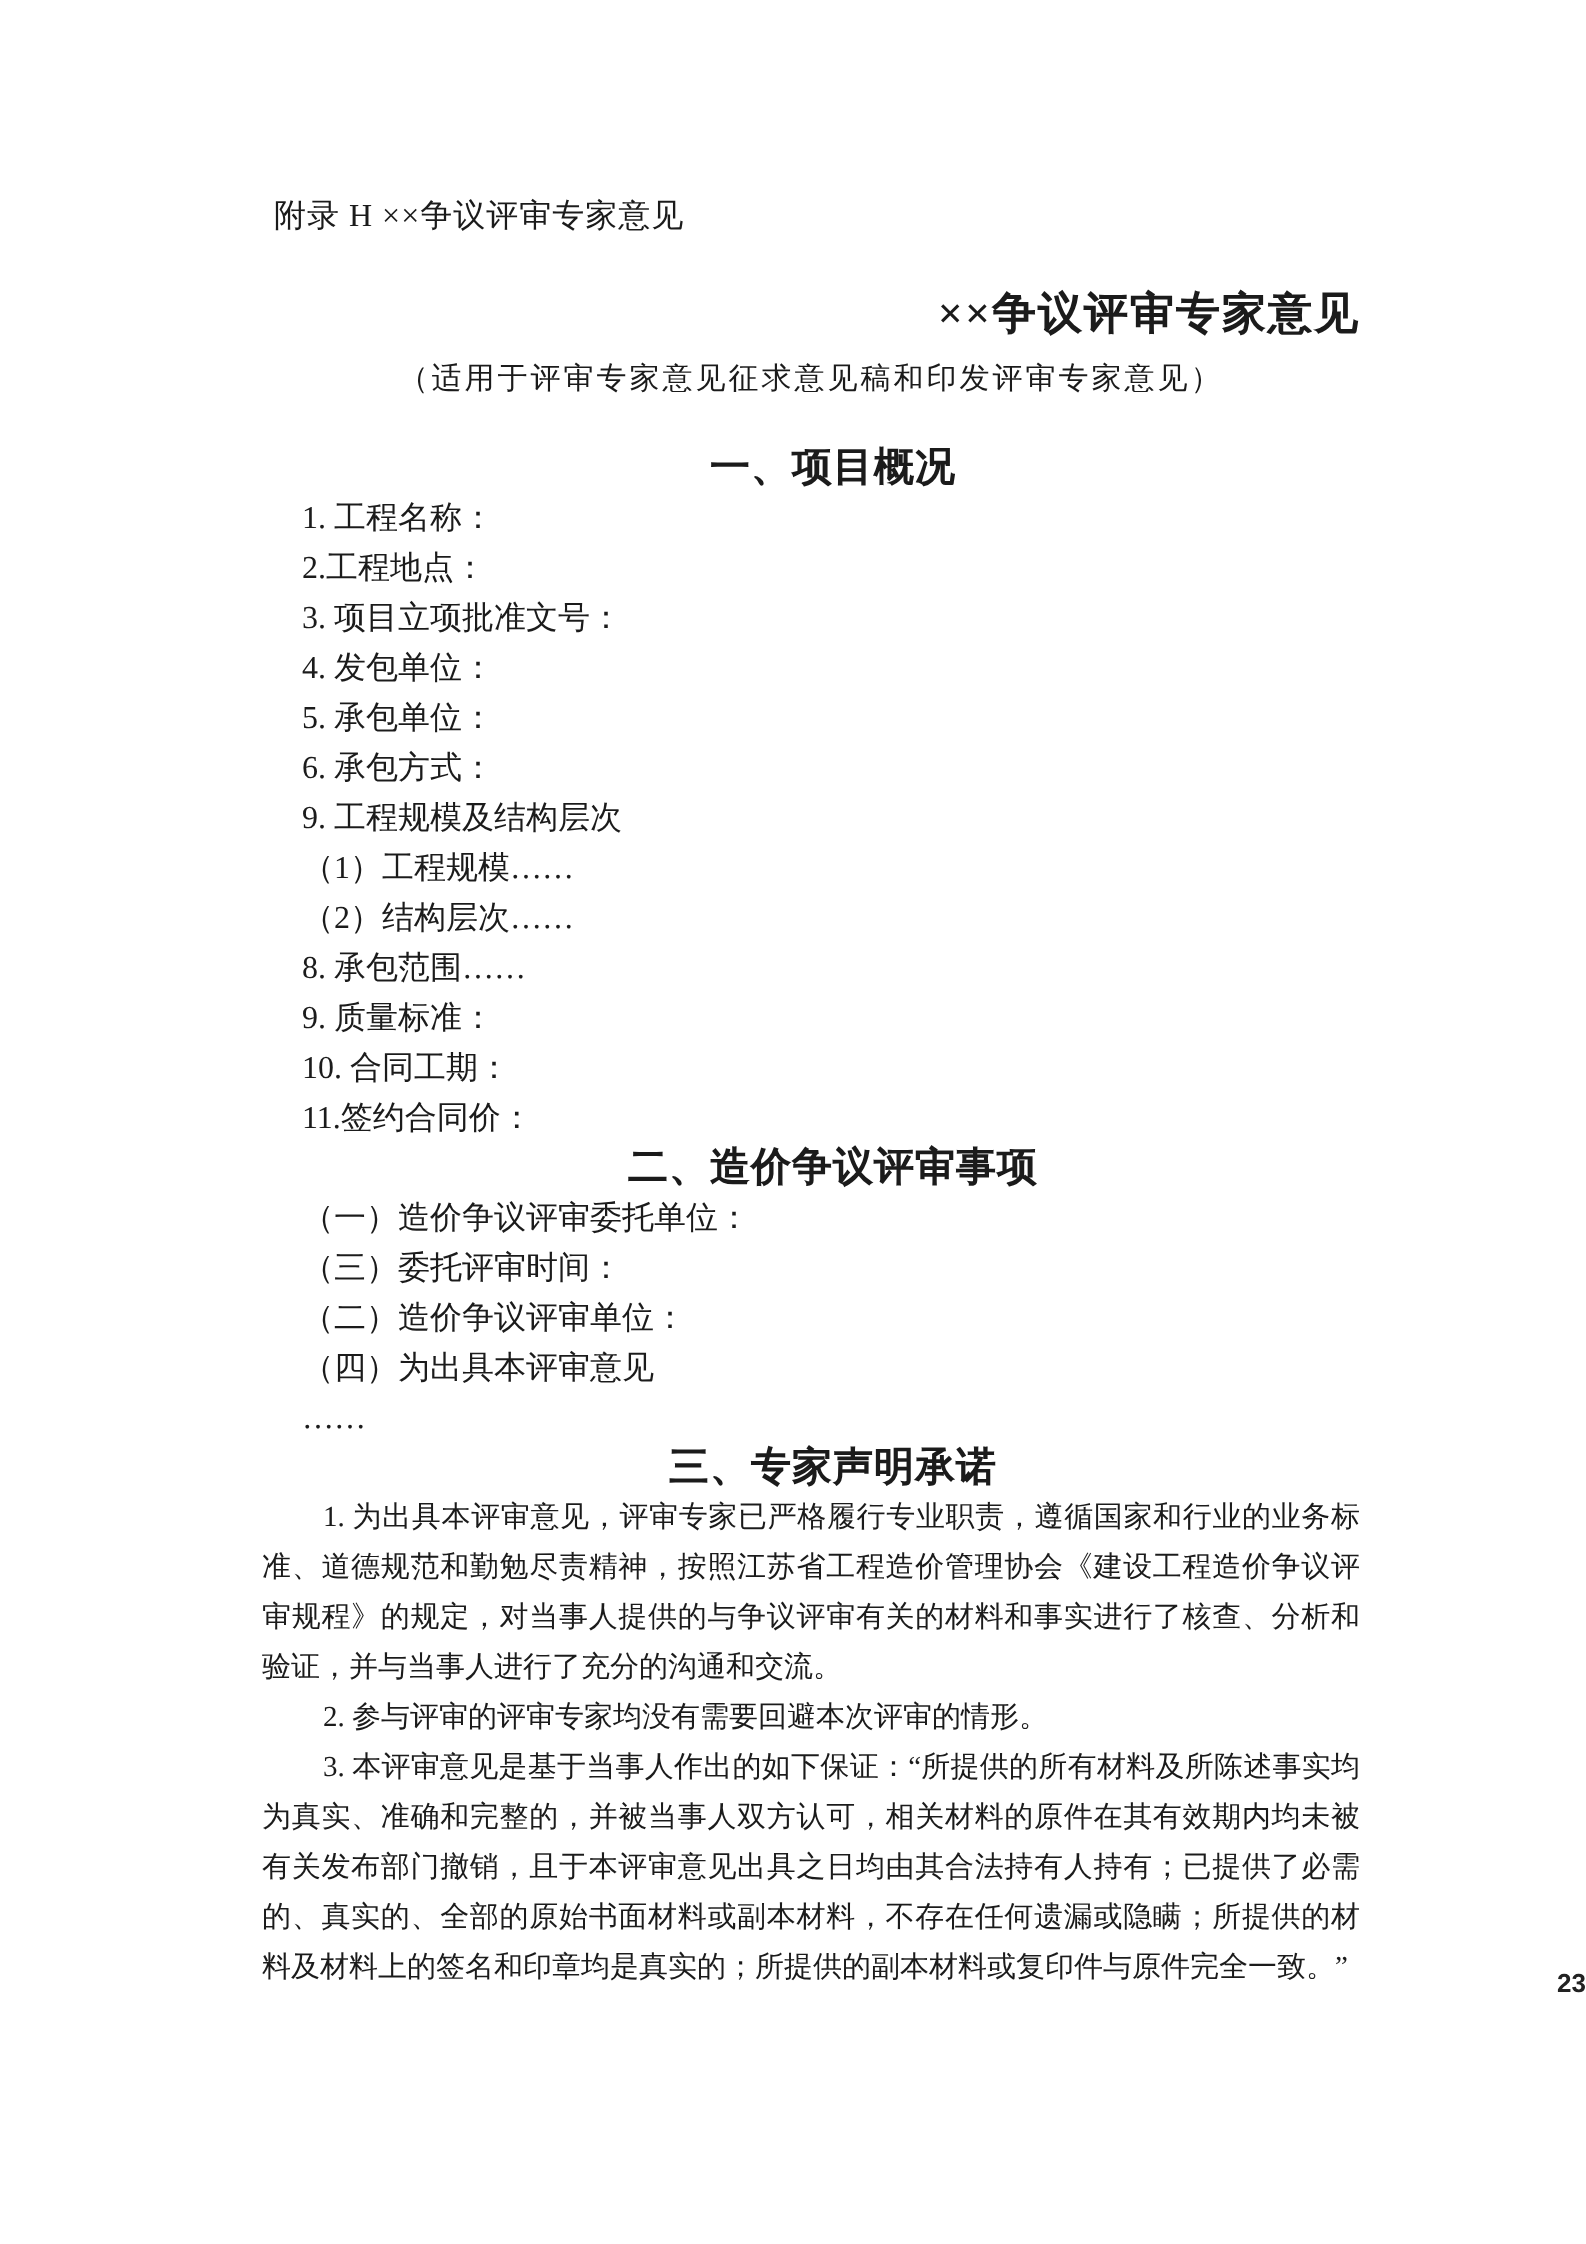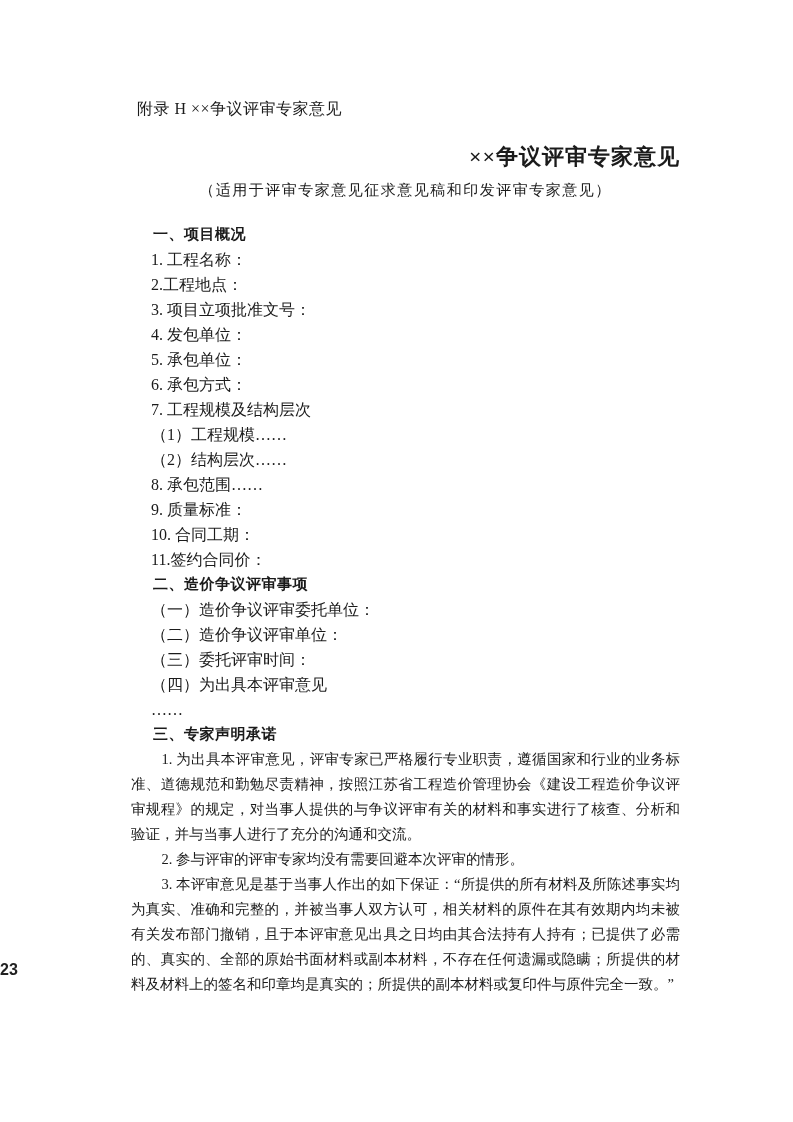--- a/index.html
+++ b/index.html
@@ -28,45 +28,46 @@
     letter-spacing:1px;
   }
   .doc-subtitle {
     font-size:15px;
     text-align:center;
     margin-top:7px;
     line-height:22px;
     letter-spacing:1.5px;
   }
   .sec-heading {
-    font-size:15px; font-weight:bold;
+    font-size:20px; font-weight:bold;
     line-height:25px;
     padding-left:22px;
     letter-spacing:0.5px;
+    text-align:center;
   }
   .sec-heading.first { margin-top:21px; }
   .item-line {
     font-size:16px;
     line-height:25px;
     padding-left:20px;
   }
   .para {
     font-size:14.5px;
     line-height:25px;
     text-align:justify;
     text-align-last:left;
     text-indent:2.1em;
   }
   .page-number {
     position:absolute;
     left:0; right:0;
-    top:961px;
-    text-align:left;
+    top:984px;
+    text-align:right;
     font-family:"Liberation Sans","DejaVu Sans",sans-serif;
-    font-size:16px;
+    font-size:13px;
     font-weight:600;
     color:#222;
   }
 </style>
 </head>
 <body>
 
 <div class="page">
   <div class="content">
 
@@ -76,32 +77,32 @@
 
     <div class="doc-subtitle">（适用于评审专家意见征求意见稿和印发评审专家意见）</div>
 
     <div class="sec-heading first">一、项目概况</div>
     <div class="item-line">1. 工程名称：</div>
     <div class="item-line">2.工程地点：</div>
     <div class="item-line">3. 项目立项批准文号：</div>
     <div class="item-line">4. 发包单位：</div>
     <div class="item-line">5. 承包单位：</div>
     <div class="item-line">6. 承包方式：</div>
-    <div class="item-line">7. 工程规模及结构层次</div>
+    <div class="item-line">9. 工程规模及结构层次</div>
     <div class="item-line">（1）工程规模……</div>
     <div class="item-line">（2）结构层次……</div>
     <div class="item-line">8. 承包范围……</div>
     <div class="item-line">9. 质量标准：</div>
     <div class="item-line">10. 合同工期：</div>
     <div class="item-line">11.签约合同价：</div>
 
     <div class="sec-heading">二、造价争议评审事项</div>
     <div class="item-line">（一）造价争议评审委托单位：</div>
+    <div class="item-line">（三）委托评审时间：</div>
     <div class="item-line">（二）造价争议评审单位：</div>
-    <div class="item-line">（三）委托评审时间：</div>
     <div class="item-line">（四）为出具本评审意见</div>
     <div class="item-line">……</div>
 
     <div class="sec-heading">三、专家声明承诺</div>
     <p class="para">1. 为出具本评审意见，评审专家已严格履行专业职责，遵循国家和行业的业务标准、道德规范和勤勉尽责精神，按照江苏省工程造价管理协会《建设工程造价争议评审规程》的规定，对当事人提供的与争议评审有关的材料和事实进行了核查、分析和验证，并与当事人进行了充分的沟通和交流。</p>
     <p class="para">2. 参与评审的评审专家均没有需要回避本次评审的情形。</p>
     <p class="para">3. 本评审意见是基于当事人作出的如下保证：“所提供的所有材料及所陈述事实均为真实、准确和完整的，并被当事人双方认可，相关材料的原件在其有效期内均未被有关发布部门撤销，且于本评审意见出具之日均由其合法持有人持有；已提供了必需的、真实的、全部的原始书面材料或副本材料，不存在任何遗漏或隐瞒；所提供的材料及材料上的签名和印章均是真实的；所提供的副本材料或复印件与原件完全一致。”</p>
 
   </div>
 

